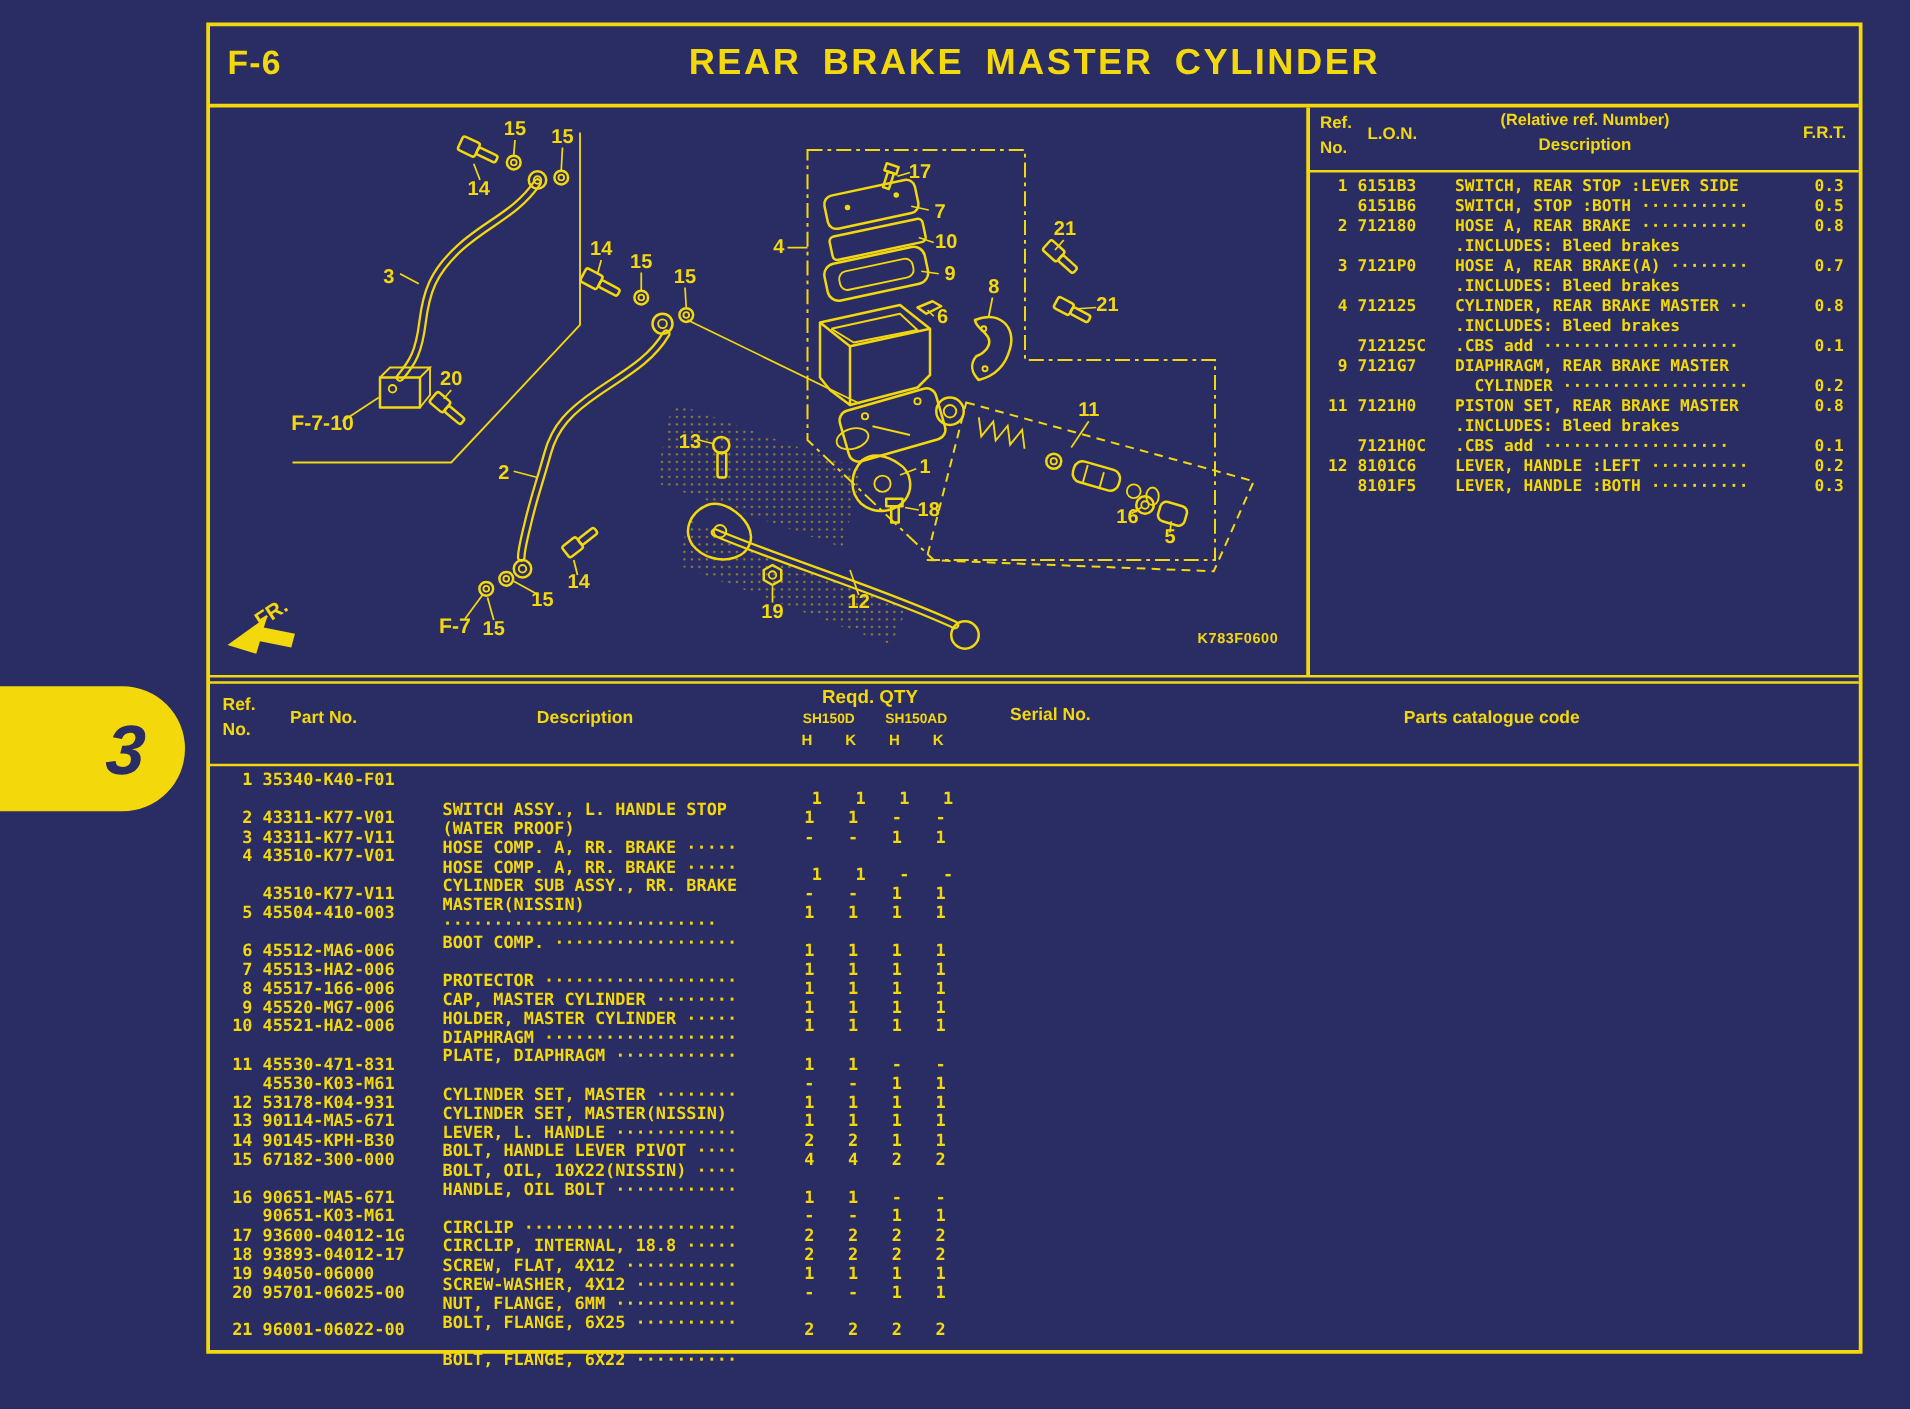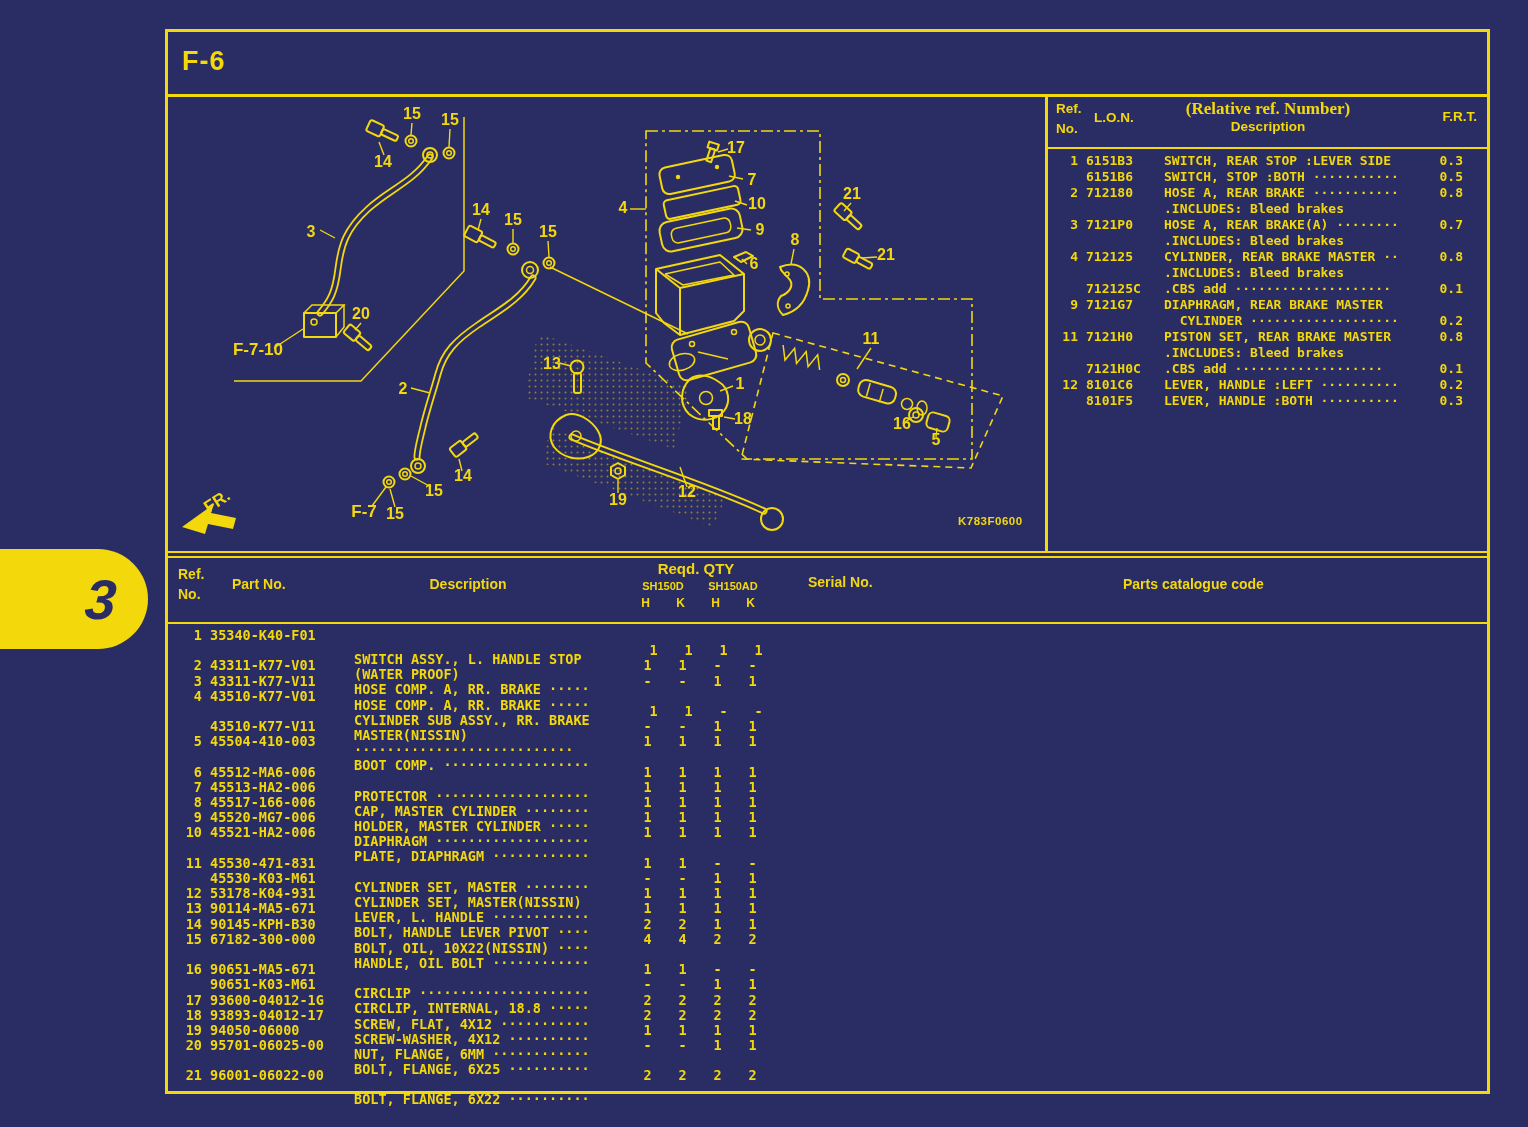--- a/index.html
+++ b/index.html
@@ -8,47 +8,47 @@
        font-family:"Liberation Sans",sans-serif;}
   .canvas{position:absolute;inset:0;background:var(--n);}
 
   
   .tab3{position:absolute;left:0;top:549px;width:148px;height:100px;background:var(--y);
         border-radius:0 50px 50px 0;z-index:5;display:flex;align-items:center;
         justify-content:flex-end;padding-right:32px;box-sizing:border-box;}
   .tab3 span{font-style:italic;font-weight:bold;font-size:56px;color:var(--n);transform:skewX(-4deg);}
 
   
-  .frame{position:absolute;left:165px;top:29px;width:1325px;height:1065px;
+  .frame{position:absolute;left:165px;top:18px;width:1325px;height:1065px;
          border:3px solid var(--y);box-sizing:border-box;}
   .titlebar{position:relative;height:62px;border-bottom:3px solid var(--y);}
   .pagecode{position:absolute;left:14px;top:14px;font-weight:bold;font-size:27px;color:var(--y);letter-spacing:1px;}
   .title{position:absolute;left:0;right:0;top:13px;text-align:center;font-weight:bold;font-size:29px;
          color:var(--y);letter-spacing:2px;word-spacing:7px;}
 
   .upper{position:relative;height:454px;border-bottom:2px solid var(--y);display:flex;}
   .diagram{width:877px;height:454px;position:relative;}
   .diagram svg{display:block;width:877px;height:452px;}
 
   .reftable{flex:1;border-left:3px solid var(--y);position:relative;box-sizing:border-box;}
   .rhead{position:relative;height:50px;border-bottom:2px solid var(--y);color:var(--y);
          font-weight:bold;font-size:13.5px;}
   .rhead span{position:absolute;}
   .h-ref{left:8px;top:4px;} .h-no{left:8px;top:24px;}
   .h-lon{left:46px;top:13px;}
-  .h-rel{left:100px;top:2px;width:240px;text-align:center;font-size:17px;font-family:Liberation Serif, serif;}
+  .h-rel{left:100px;top:2px;width:240px;text-align:center;font-size:13px;}
   .h-desc{left:100px;top:22px;width:240px;text-align:center;}
   .h-frt{right:10px;top:12px;}
   .rrows{padding-top:4px;}
   .rrow{display:flex;height:16px;line-height:16px;font-family:"DejaVu Sans Mono",monospace;
         font-weight:bold;font-size:13px;color:var(--y);white-space:pre;}
   .c-ref{width:30px;text-align:right;}
   .c-lon{width:72px;padding-left:8px;}
   .c-desc{flex:1;padding-left:6px;}
-  .c-frt{width:44px;text-align:right;padding-right:24px;}
+  .c-frt{width:44px;text-align:right;padding-right:12px;}
 
   .lower{margin-top:3px;border-top:2px solid var(--y);position:relative;height:533px;}
   .phead{position:relative;height:64px;border-bottom:2px solid var(--y);color:var(--y);font-weight:bold;font-size:14px;}
   .phead span{position:absolute;}
   .p-ref{left:10px;top:8px;} .p-no{left:10px;top:28px;}
   .p-part{left:64px;top:18px;}
   .p-desc{left:160px;top:18px;width:280px;text-align:center;}
   .p-qty{left:458px;top:2px;width:140px;text-align:center;font-size:15px;}
   .p-m1{left:460px;top:22px;width:70px;text-align:center;font-size:11px;}
   .p-m2{left:530px;top:22px;width:70px;text-align:center;font-size:11px;}
@@ -86,20 +86,21 @@
 <div class="canvas">
 
   <div class="tab3">
     <span>3</span>
   </div>
 
   <div class="frame">
 
     <div class="titlebar">
       <span class="pagecode">F-6</span>
+      <span class="title">REAR BRAKE MASTER CYLINDER</span>
     </div>
 
     <div class="upper">
 
       <div class="diagram">
         <svg viewBox="0 0 877 452">
           <defs>
             <pattern id="dotpat" width="6" height="6" patternUnits="userSpaceOnUse">
               <circle cx="1.5" cy="1.5" r="1" fill="#F3D80C"></circle>
             </pattern>

